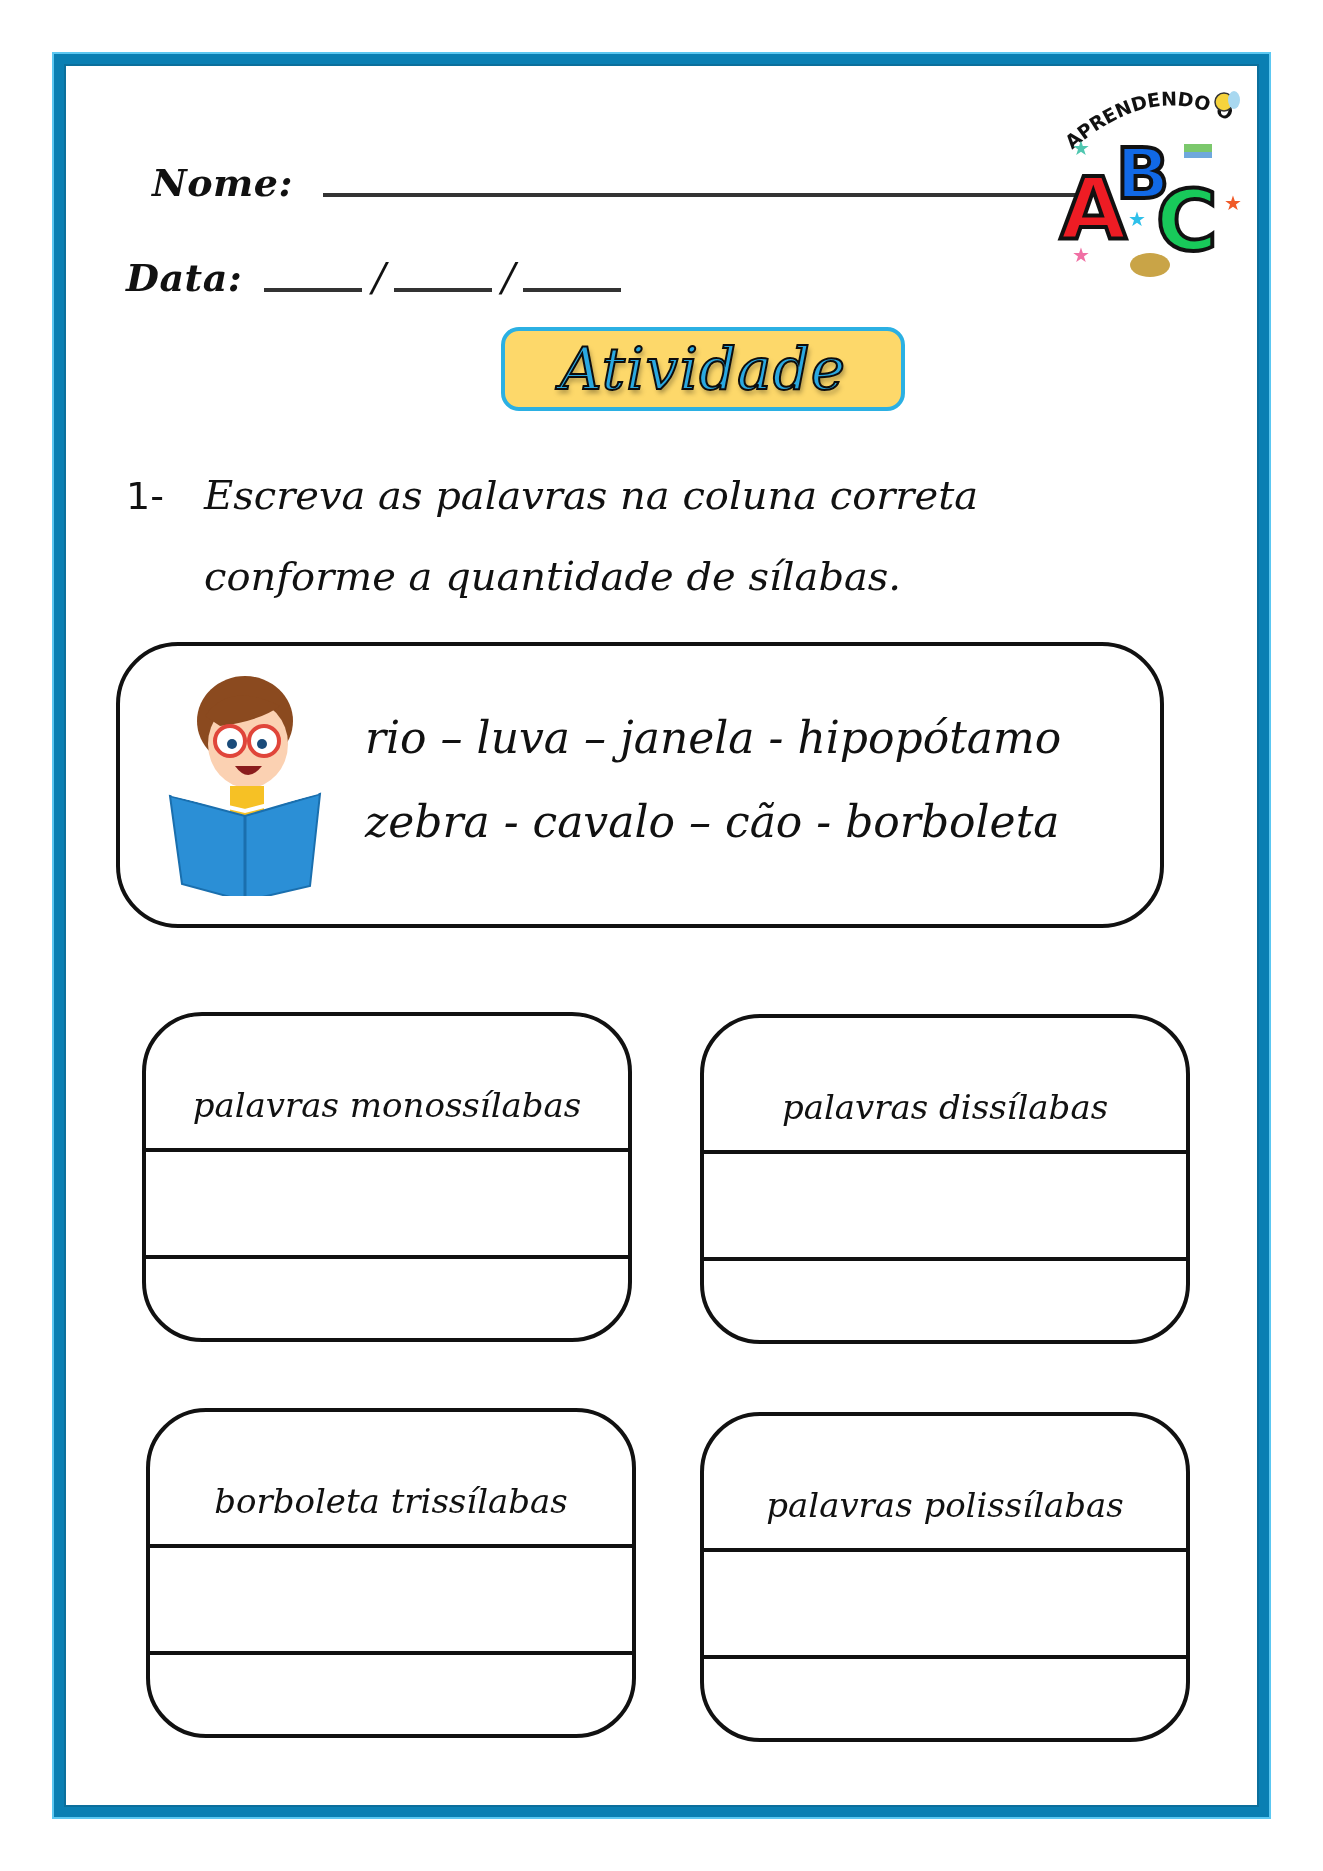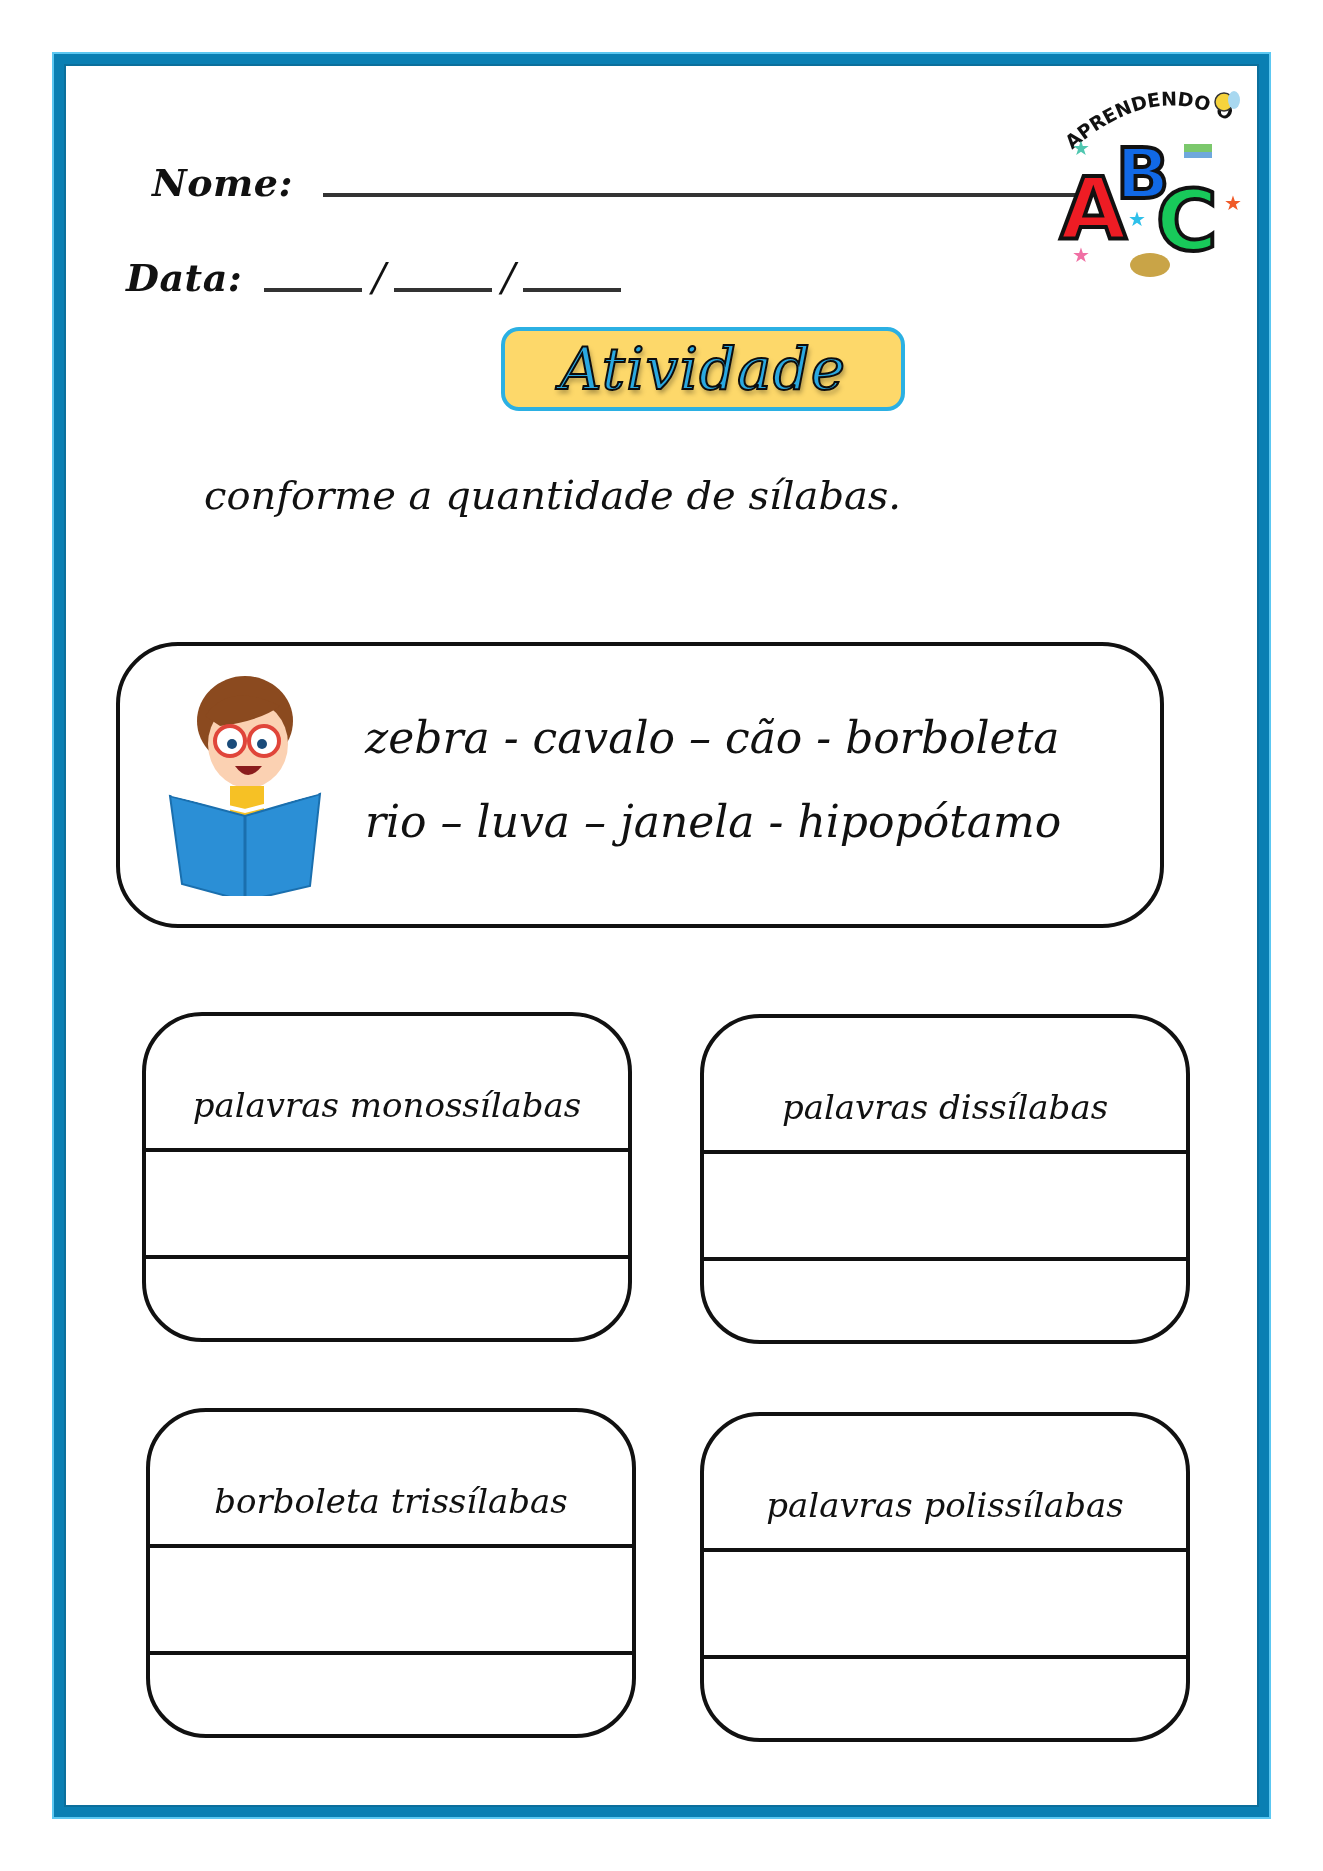--- a/index.html
+++ b/index.html
@@ -78,20 +78,23 @@
     <rect x="132" y="72" width="28" height="6" fill="#6fa8dc"></rect>
     <ellipse cx="98" cy="185" rx="20" ry="12" fill="#c9a447"></ellipse>
   </svg>
 </div>
 
 <div class="title-box">
   <span class="title-text">Atividade</span>
 </div>
 
 <div class="instruction">
+  <div>
+    <span class="num">1-</span><span>Escreva as palavras na coluna correta</span>
+  </div>
   <div class="line2">conforme a quantidade de sílabas.</div>
 </div>
 
 <div class="wordbank">
   <div class="boy">
     <svg width="170" height="230" viewBox="0 0 170 230">
       <ellipse cx="85" cy="55" rx="48" ry="45" fill="#8b4a1f"></ellipse>
       <ellipse cx="88" cy="78" rx="40" ry="44" fill="#fbd1b2"></ellipse>
       <path d="M45 50 Q70 15 120 40 Q100 55 60 60 Z" fill="#8b4a1f"></path>
       <circle cx="70" cy="75" r="15" fill="#fff" stroke="#e0453a" stroke-width="4"></circle>
@@ -99,22 +102,22 @@
       <circle cx="72" cy="78" r="5" fill="#1a4b7a"></circle>
       <circle cx="102" cy="78" r="5" fill="#1a4b7a"></circle>
       <path d="M75 100 Q88 118 102 100 Z" fill="#8a1c1c"></path>
       <rect x="70" y="120" width="34" height="30" fill="#f6c125"></rect>
       <path d="M10 130 L85 150 L160 128 L150 220 L85 235 L22 218 Z" fill="#2b8fd6" stroke="#1a6fae" stroke-width="2"></path>
       <line x1="85" y1="150" x2="85" y2="235" stroke="#1a6fae" stroke-width="3"></line>
       <path d="M12 128 L85 145 L158 126" fill="none" stroke="#ffffff" stroke-width="4"></path>
     </svg>
   </div>
   <div class="words">
+    <div>rio – luva – janela - hipopótamo</div>
     <div>zebra - cavalo – cão - borboleta</div>
-    <div>rio – luva – janela - hipopótamo</div>
   </div>
 </div>
 
 <div class="col-box" style="left:142px; top:1012px;">
   <div class="col-head">palavras monossílabas</div>
   <div class="col-line"></div>
   <div style="height:110px;"></div>
 </div>
 
 <div class="col-box" style="left:700px; top:1014px;">

